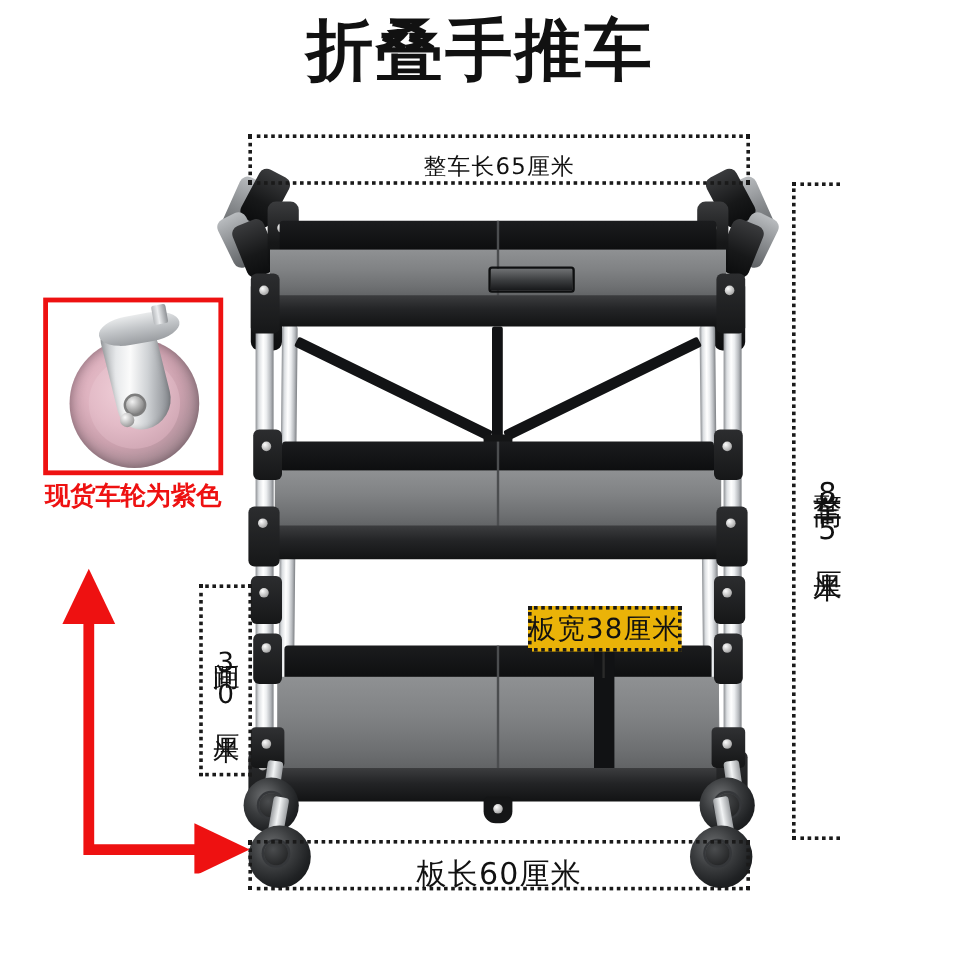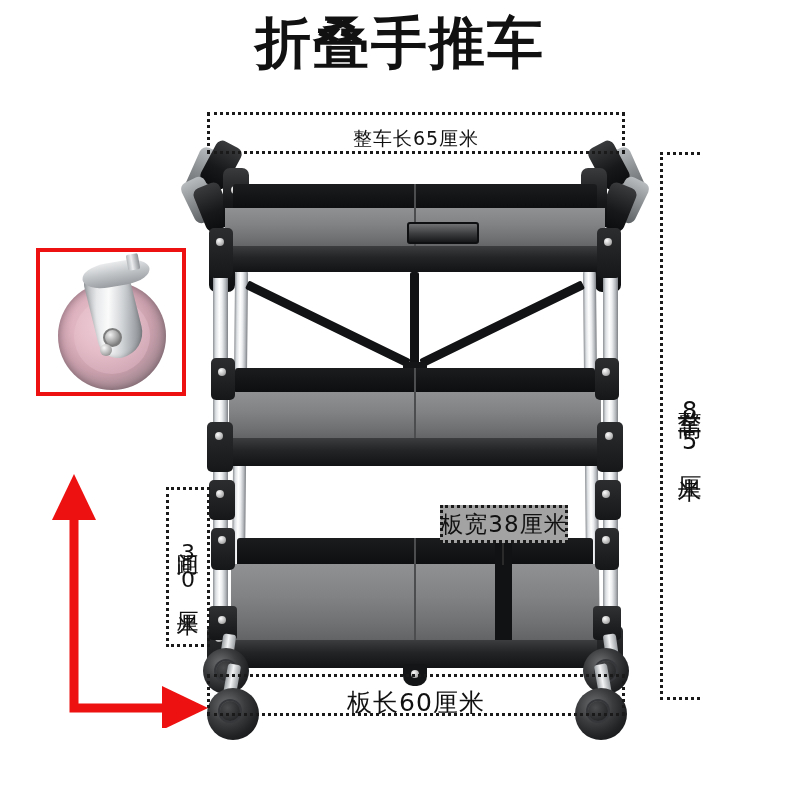--- a/index.html
+++ b/index.html
@@ -85,29 +85,29 @@
     height: 160px;
   }
   #box-left .vertical-label { font-size: 22px; }
 
   
   #box-width {
     left: 440px;
     top: 505px;
     width: 128px;
     height: 38px;
-    background: #a3a3a3;
+    background: #eab308;
     z-index: 7;
   }
   #box-width .meas-label { font-size: 23px; }
 
   
   #box-bottom {
     left: 207px;
-    top: 674px;
+    top: 700px;
     width: 418px;
     height: 42px;
   }
   #box-bottom .meas-label { transform: translateY(7px); font-size: 25px; }
 
   
   #width-leader {
     position: absolute;
     left: 502px;
     top: 543px;
@@ -433,20 +433,21 @@
       <div class="caster-tire"></div>
       <div class="caster-fork"></div>
       <div class="caster-plate"></div>
       <div class="caster-stem"></div>
       <div class="caster-hub"></div>
       <div class="caster-bolt"></div>
     </div>
   </div>
 
   <div id="caster-note">
+    <div>现货车轮为紫色</div>
   </div>
 
   <svg id="red-arrow" viewBox="0 0 185 260">
     <polyline points="44,40 44,240 150,240" fill="none" stroke="#ee1111" stroke-width="9"></polyline>
     <polygon points="44,6 22,52 66,52" fill="#ee1111"></polygon>
     <polygon points="178,240 132,218 132,262" fill="#ee1111"></polygon>
   </svg>
 
 </div>
 

